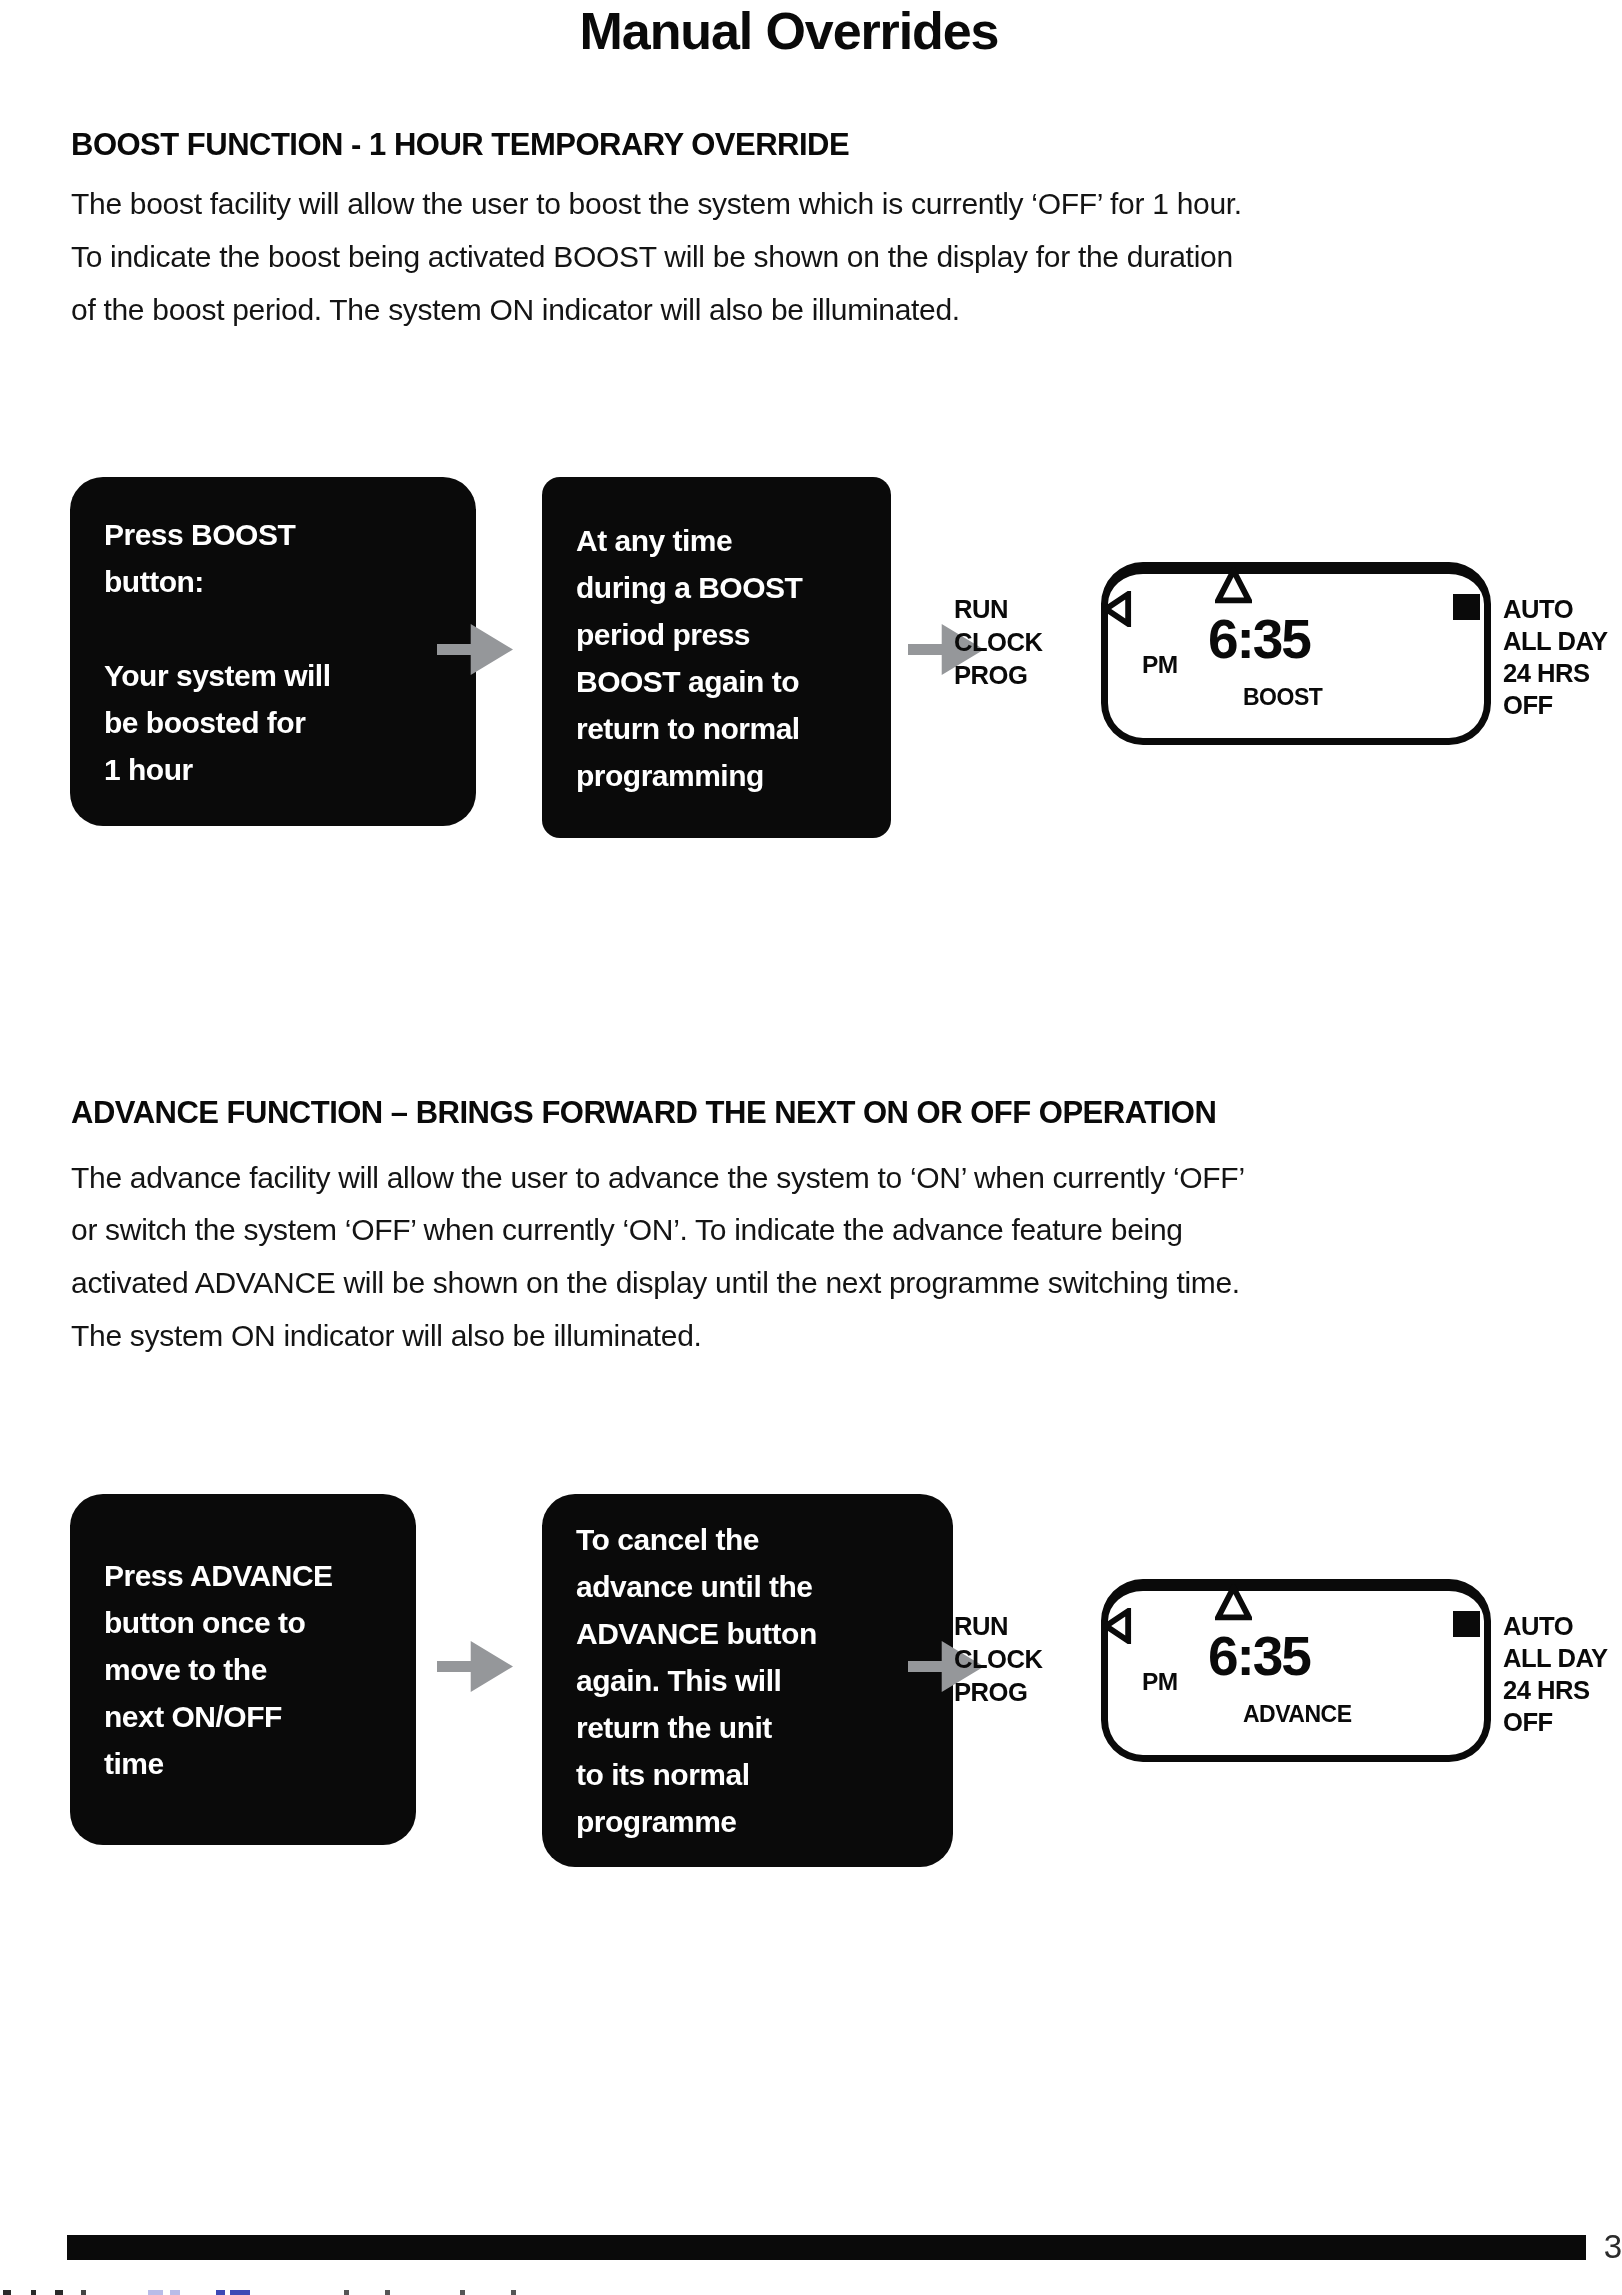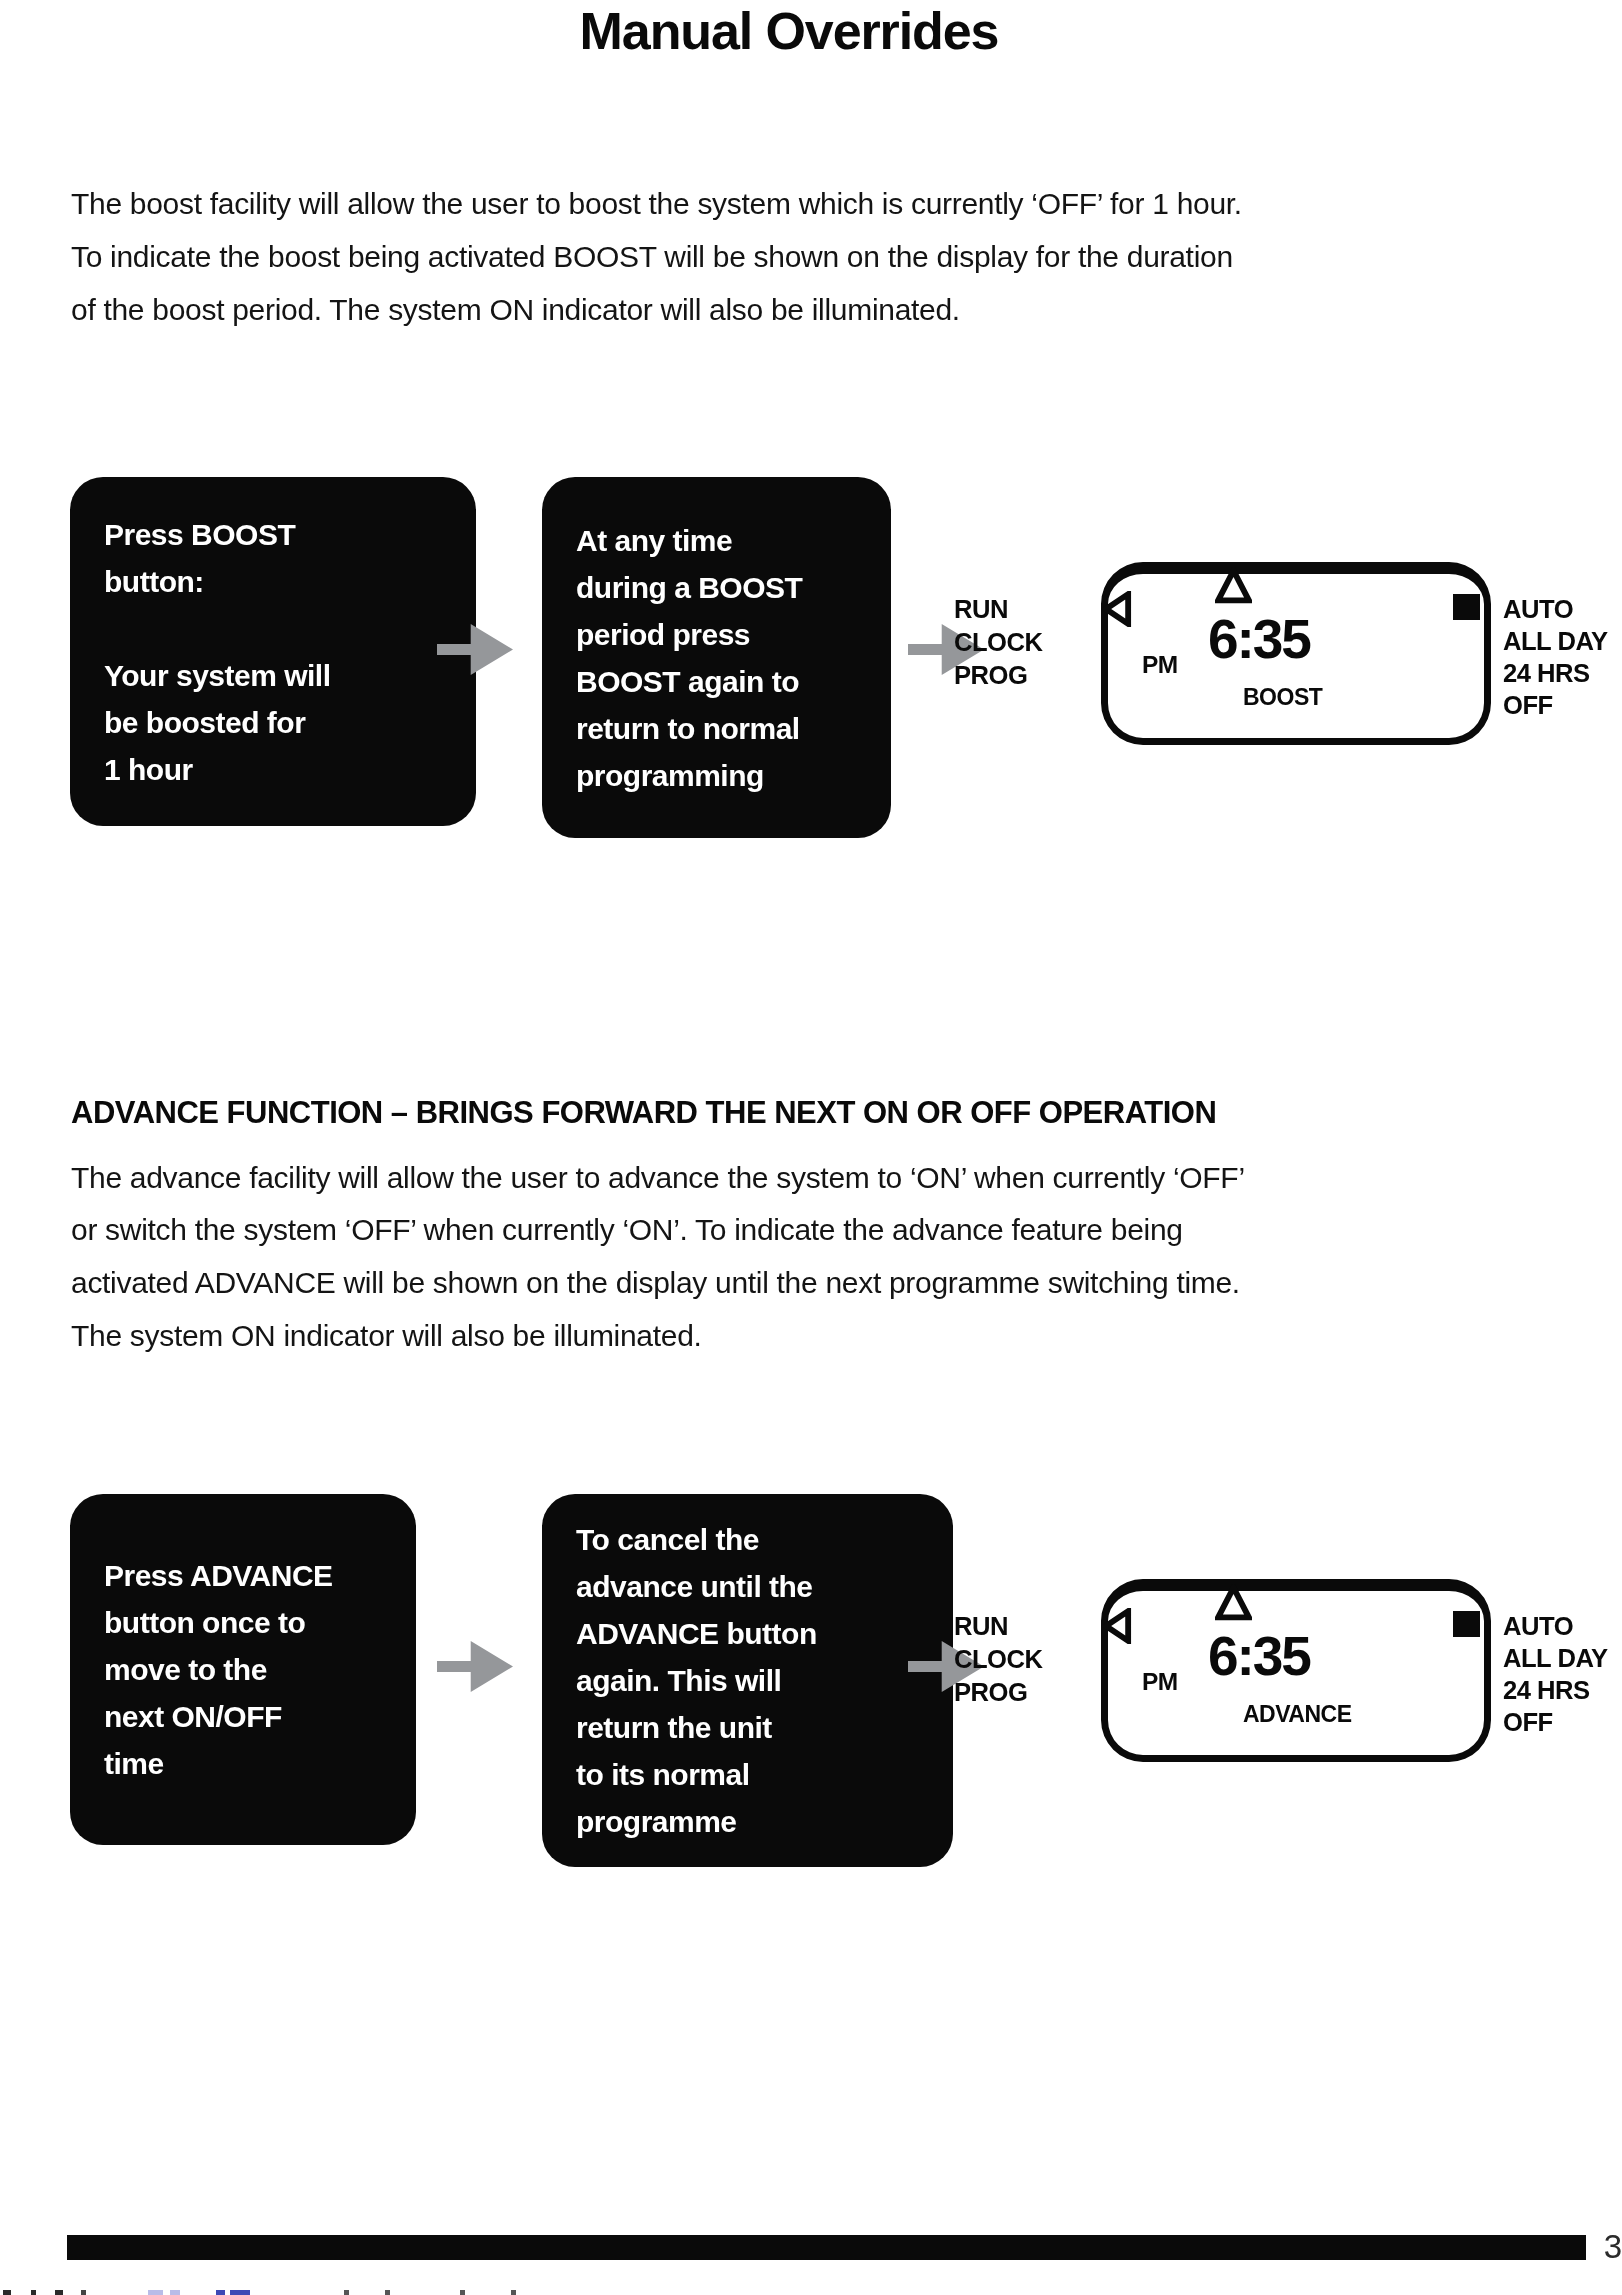--- a/index.html
+++ b/index.html
@@ -85,39 +85,40 @@
   }
   .frag{top:2290px; height:5.3px;}
 </style>
 </head>
 <body>
 
 <div class="page">
 
   <div class="abs doc-title">Manual Overrides</div>
 
+  <div class="abs section-heading" style="top:127px;">BOOST FUNCTION - 1 HOUR TEMPORARY OVERRIDE</div>
 
   <div class="abs body-line" style="top:177px;">The boost facility will allow the user to boost the system which is currently ‘OFF’ for 1 hour.</div>
   <div class="abs body-line" style="top:230px;">To indicate the boost being activated BOOST will be shown on the display for the duration</div>
   <div class="abs body-line" style="top:283px;">of the boost period. The system ON indicator will also be illuminated.</div>
 
   <div class="abs stepbox" style="left:70px; top:477px; width:406px; height:349px;">
     <div class="bx-line">Press BOOST</div>
     <div class="bx-line">button:</div>
     <div class="bx-line"></div>
     <div class="bx-line">Your system will</div>
     <div class="bx-line">be boosted for</div>
     <div class="bx-line">1 hour</div>
   </div>
 
   <svg class="abs flow-arrow" style="left:437px; top:624px;" viewBox="0 0 142 95">
     <polygon points="0,37 63,37 63,0 142,47.5 63,95 63,58 0,58" fill="#95979a"></polygon>
   </svg>
 
-  <div class="abs stepbox" style="left:542px; top:477px; width:349px; height:361px;">
+  <div class="abs stepbox" style="left:542px; top:477px; width:349px; height:361px;border-radius:18px;">
     <div class="bx-line">At any time</div>
     <div class="bx-line">during a BOOST</div>
     <div class="bx-line">period press</div>
     <div class="bx-line">BOOST again to</div>
     <div class="bx-line">return to normal</div>
     <div class="bx-line">programming</div>
   </div>
 
   <svg class="abs flow-arrow" style="left:908px; top:624px;" viewBox="0 0 142 95">
     <polygon points="0,37 63,37 63,0 142,47.5 63,95 63,58 0,58" fill="#95979a"></polygon>

